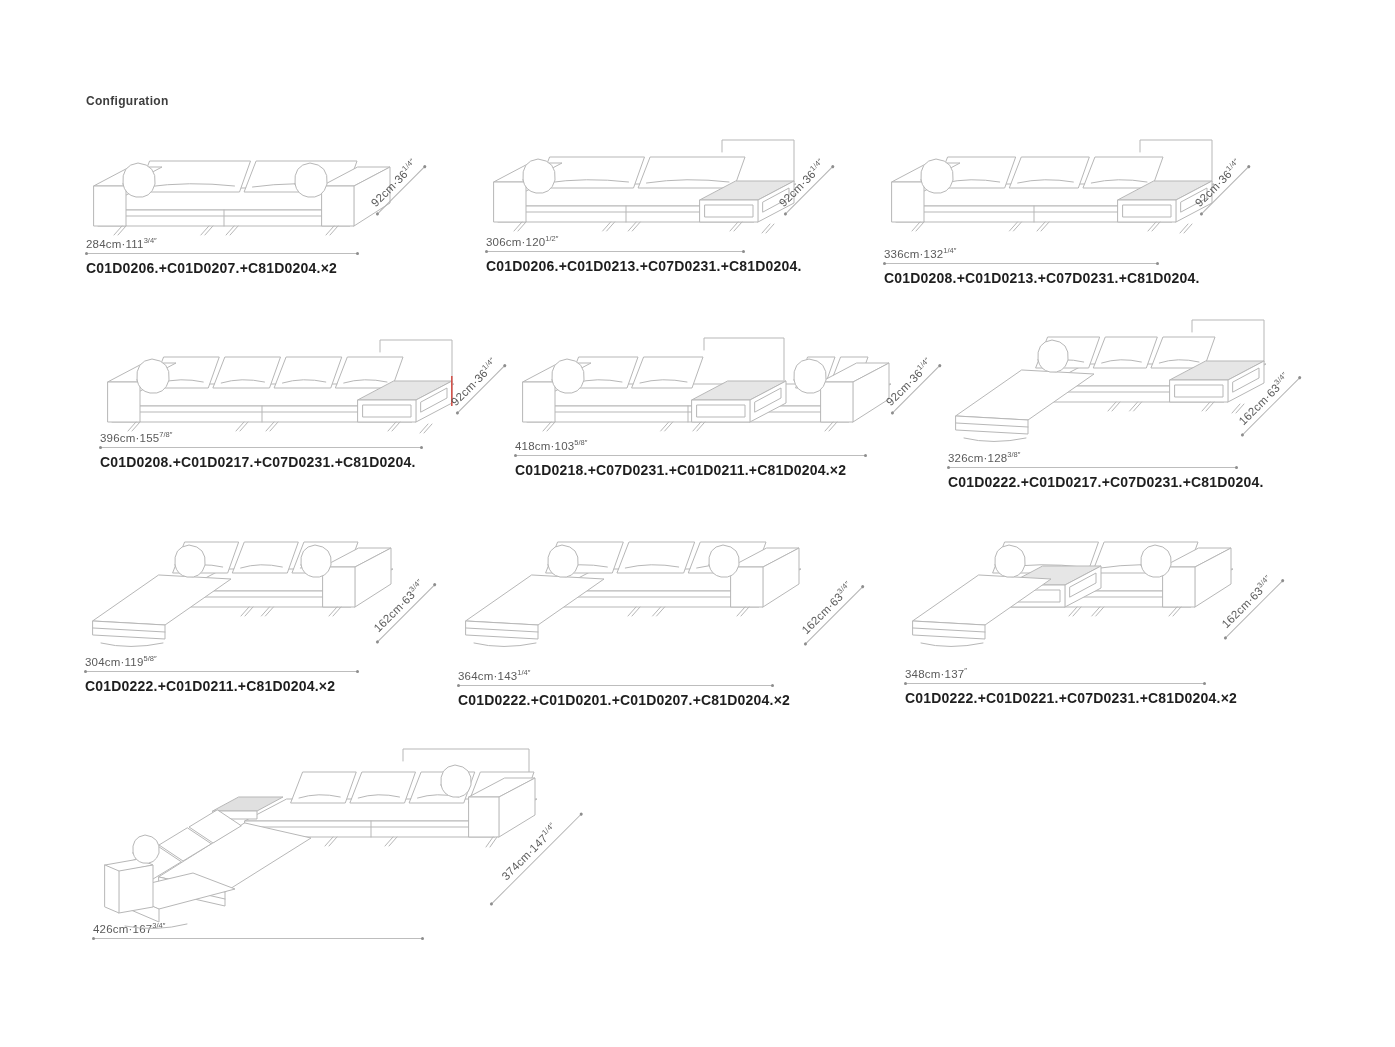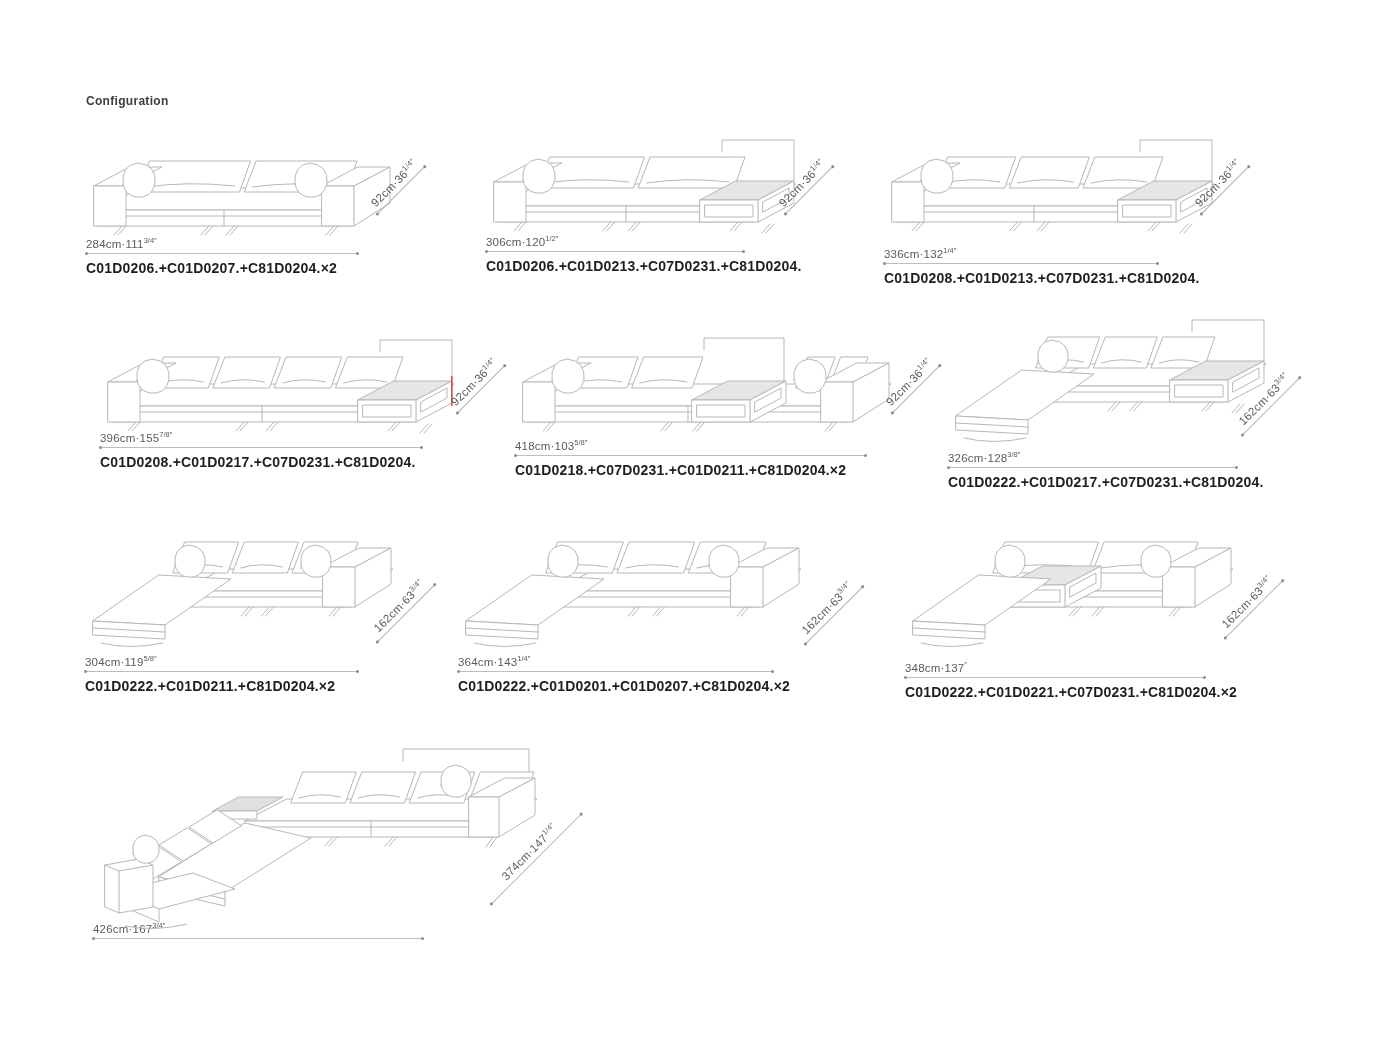--- a/index.html
+++ b/index.html
@@ -347,21 +347,21 @@
           <path d="M 202.60000000000002,92 L 194.60000000000002,101" fill="none"></path>
           <path d="M 206.60000000000002,92 L 198.60000000000002,101" fill="none"></path>
           <path d="M 287,92 L 279,101" fill="none"></path>
           <path d="M 291,92 L 283,101" fill="none"></path>
         </svg>
       <div class="diag" style="left:348px;top:111px;width:80px">
         <span class="diag-text"><span>162cm·63</span><sup>3/4″</sup></span>
         <span class="diag-line"></span>
       </div>
     </div>
-    <span class="wtext" style="margin-top:4px"><span>364cm·143</span><sup>1/4″</sup></span>
+    <span class="wtext" style="margin-top:18px"><span>364cm·143</span><sup>1/4″</sup></span>
     <div class="wline" style="width:315px"></div>
     <span class="code">C01D0222.+C01D0201.+C01D0207.+C81D0204.×2</span>
     </div>
     <div class="cell" style="left: 905px; top: 515px;">
       <div class="drawing" style="height:135px">
       <svg width="330" height="135" viewBox="0 0 330 135">
           <path d="M 96,76 L 286,76 L 328,54 L 138,54 Z" fill="#fff"></path>
           <path d="M 88,58 L 182.5,58 L 193.5,27 L 100,27 Z" fill="#fff"></path>
           <path d="M 96,53 Q 135.25,47 177.5,52" fill="none"></path>
           <path d="M 187.5,58 L 282,58 L 293,27 L 199.5,27 Z" fill="#fff"></path>
@@ -387,21 +387,21 @@
           <path d="M 194.8,92 L 186.8,101" fill="none"></path>
           <path d="M 198.8,92 L 190.8,101" fill="none"></path>
           <path d="M 272,92 L 264,101" fill="none"></path>
           <path d="M 276,92 L 268,101" fill="none"></path>
         </svg>
       <div class="diag" style="left:321px;top:105px;width:80px">
         <span class="diag-text"><span>162cm·63</span><sup>3/4″</sup></span>
         <span class="diag-line"></span>
       </div>
     </div>
-    <span class="wtext" style="margin-top:10px"><span>348cm·137</span><sup>″</sup></span>
+    <span class="wtext" style="margin-top:16px"><span>348cm·137</span><sup>″</sup></span>
     <div class="wline" style="width:300px"></div>
     <span class="code">C01D0222.+C01D0221.+C07D0231.+C81D0204.×2</span>
     </div>
     <div class="cell" style="left: 93px; top: 725px;">
       <div class="drawing" style="height:196px">
       <svg width="460" height="196" viewBox="0 0 460 196">
           <path d="M 436,72 L 436,24 L 310,24 L 310,36" fill="none"></path>
           <path d="M 152,96 L 402,96 L 444,74 L 194,74 Z" fill="#fff"></path>
           <path d="M 198,78 L 252.25,78 L 263.25,47 L 210,47 Z" fill="#fff"></path>
           <path d="M 206,73 Q 225.125,67 247.25,72" fill="none"></path>

